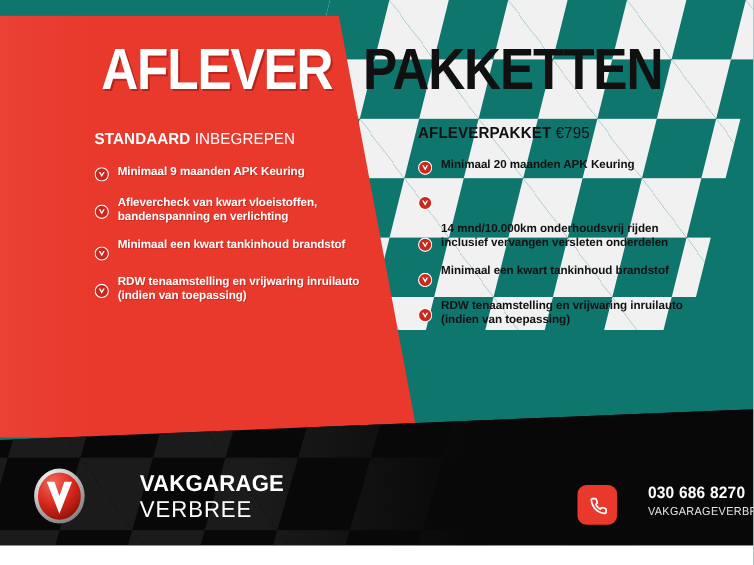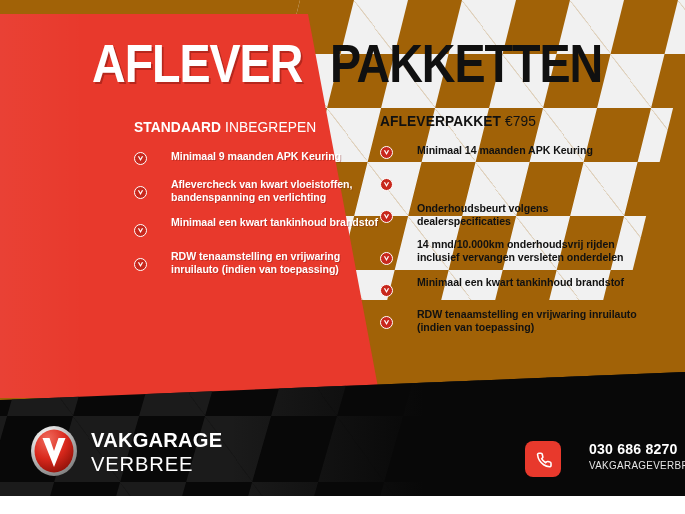--- a/index.html
+++ b/index.html
@@ -5,21 +5,21 @@
   * { box-sizing: border-box; margin:0; padding:0; }
   html,body { background:#ffffff; }
   body {
     width:685px; height:514px;
     font-family:"Liberation Sans", sans-serif;
     position:relative; overflow:hidden;
     -webkit-font-smoothing:antialiased;
   }
 
   
-  #poster { position:absolute; inset:0; background:#a16207; overflow:hidden; }
+  #poster { position:absolute; inset:0; background:#0f766e; overflow:hidden; }
 
   
   .flag-light {
     position:absolute; left:300px; top:0; width:400px; height:300px;
     transform:skewX(-14deg); transform-origin:top left;
     opacity:1; pointer-events:none;
     background-image:
       linear-gradient(45deg,#f1f1f1 25%,transparent 25%,transparent 75%,#f1f1f1 75%),
       linear-gradient(45deg,#f1f1f1 25%,transparent 25%,transparent 75%,#f1f1f1 75%);
     background-size:108px 108px;
@@ -66,35 +66,35 @@
   .hl-word {
     position:absolute; font-weight:700; font-size:53px; line-height:56px;
     letter-spacing:-1.2px; font-stretch:condensed;
     transform:scaleX(.88); transform-origin:left center;
   }
   .hl-left { left:92px; top:0; color:#ffffff; text-shadow:2px 2px 0 rgba(120,18,12,.45); }
   .hl-right { left:330px; top:0; color:#101010; }
 
   
   .col { position:absolute; }
-  .col-left  { left:86px; top:118px; width:252px;margin-left:48px; }
+  .col-left  { left:86px; top:118px; width:252px; }
   .col-right { left:380px; top:112px; width:262px; }
 
   .col-title {
     font-size:14.5px; line-height:18px; letter-spacing:.1px; margin-bottom:14px;
     white-space:nowrap; transform:scaleX(.95); transform-origin:left center;
   }
   .col-title .strong { font-weight:700; }
   .col-title .light  { font-weight:400; }
   .col-left  .col-title { color:#ffffff; }
   .col-right .col-title { color:#111111; }
 
   ul.feature-list { list-style:none; }
   ul.feature-list li {
-    display:flex; align-items:flex-start; gap:24px;
+    display:flex; align-items:flex-start; gap:8px;
     margin-bottom:11px;
   }
   .col-left ul.feature-list li { margin-bottom:13px; }
 
   .vmark { flex:0 0 auto; width:13px; height:13px; margin-top:2px; position:relative; }
   .vmark svg { display:block; width:13px; height:13px; }
 
   .feat-text {
     font-size:10.6px; line-height:12.6px; font-weight:700;
     letter-spacing:-.05px;
@@ -102,21 +102,21 @@
   .col-left .feat-text  { color:#ffffff; text-shadow:1px 1px 0 rgba(130,22,16,.35); }
   .col-right .feat-text { color:#111111; }
 
   
   li.lines-2 .vmark { margin-top:8px; }
   li.lines-3 .vmark { margin-top:14px; }
 
   
   .brand { position:absolute; left:30px; top:425px; display:flex; align-items:center; gap:13px; z-index:5; }
   .brand-badge { width:48px; height:52px; position:relative; }
-  .brand-text { line-height:1; }
+  .brand-text { line-height:1;margin-left:36px; }
   .brand-top {
     font-size:21px; font-weight:700; color:#ffffff; letter-spacing:.2px;
     transform:scaleX(.96); transform-origin:left center; display:block;
   }
   .brand-bottom {
     font-size:21px; font-weight:400; color:#ffffff; letter-spacing:.9px;
     margin-top:3px; transform:scaleX(.96); transform-origin:left center; display:block;
   }
 
   .contact { position:absolute; left:477px; top:441px; display:flex; gap:28px; z-index:5;padding-left:48px; }
@@ -202,38 +202,29 @@
       <span class="light">€795</span>
     </div>
     <ul class="feature-list">
       <li class="lines-1">
         <span class="vmark">
           <svg viewBox="0 0 26 26">
               <circle cx="13" cy="13" r="12" fill="#c8281d" stroke="#ffffff" stroke-width="2"></circle>
               <path d="M7.5 8.5 L13 18 L18.5 8.5 L15.6 8.5 L13 13.3 L10.4 8.5 Z" fill="#ffffff"></path>
             </svg>
         </span>
-        <span class="feat-text">Minimaal 14 maanden APK Keuring</span>
-      </li>
-      <li class="lines-2">
-        <span class="vmark">
-          <svg viewBox="0 0 26 26">
-              <circle cx="13" cy="13" r="12" fill="#c8281d" stroke="#ffffff" stroke-width="2"></circle>
-              <path d="M7.5 8.5 L13 18 L18.5 8.5 L15.6 8.5 L13 13.3 L10.4 8.5 Z" fill="#ffffff"></path>
-            </svg>
-        </span>
-      </li>
-      <li class="lines-2">
-        <span class="vmark">
-          <svg viewBox="0 0 26 26">
-              <circle cx="13" cy="13" r="12" fill="#c8281d" stroke="#ffffff" stroke-width="2"></circle>
-              <path d="M7.5 8.5 L13 18 L18.5 8.5 L15.6 8.5 L13 13.3 L10.4 8.5 Z" fill="#ffffff"></path>
-            </svg>
-        </span>
-        <span class="feat-text">Onderhoudsbeurt volgens dealerspecificaties</span>
+        <span class="feat-text">Minimaal 20 maanden APK Keuring</span>
+      </li>
+      <li class="lines-2">
+        <span class="vmark">
+          <svg viewBox="0 0 26 26">
+              <circle cx="13" cy="13" r="12" fill="#c8281d" stroke="#ffffff" stroke-width="2"></circle>
+              <path d="M7.5 8.5 L13 18 L18.5 8.5 L15.6 8.5 L13 13.3 L10.4 8.5 Z" fill="#ffffff"></path>
+            </svg>
+        </span>
       </li>
       <li class="lines-3">
         <span class="vmark">
           <svg viewBox="0 0 26 26">
               <circle cx="13" cy="13" r="12" fill="#c8281d" stroke="#ffffff" stroke-width="2"></circle>
               <path d="M7.5 8.5 L13 18 L18.5 8.5 L15.6 8.5 L13 13.3 L10.4 8.5 Z" fill="#ffffff"></path>
             </svg>
         </span>
         <span class="feat-text">14 mnd/10.000km onderhoudsvrij rijden inclusief vervangen versleten onderdelen</span>
       </li>

